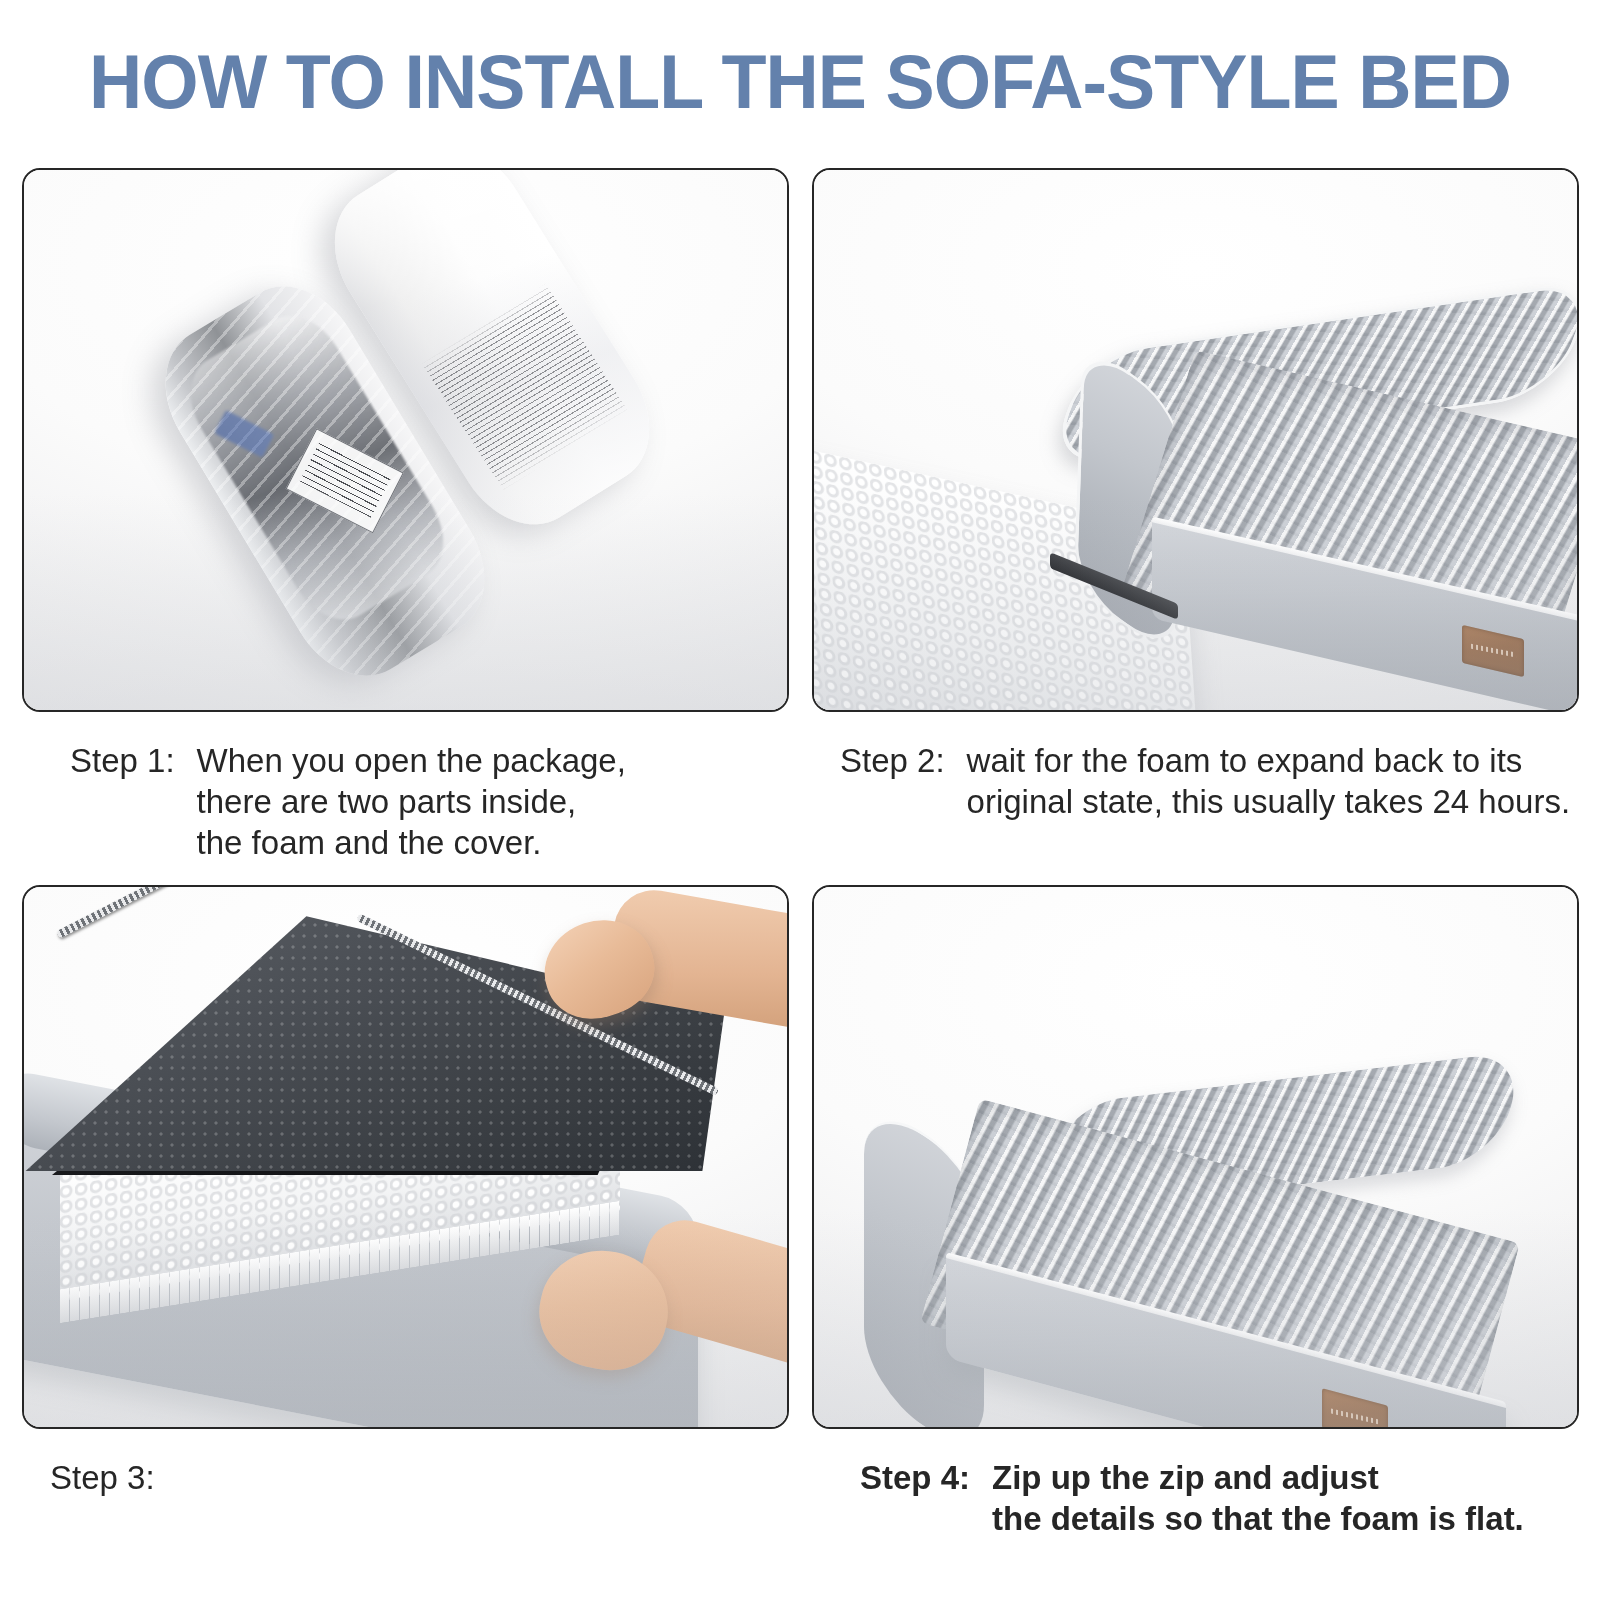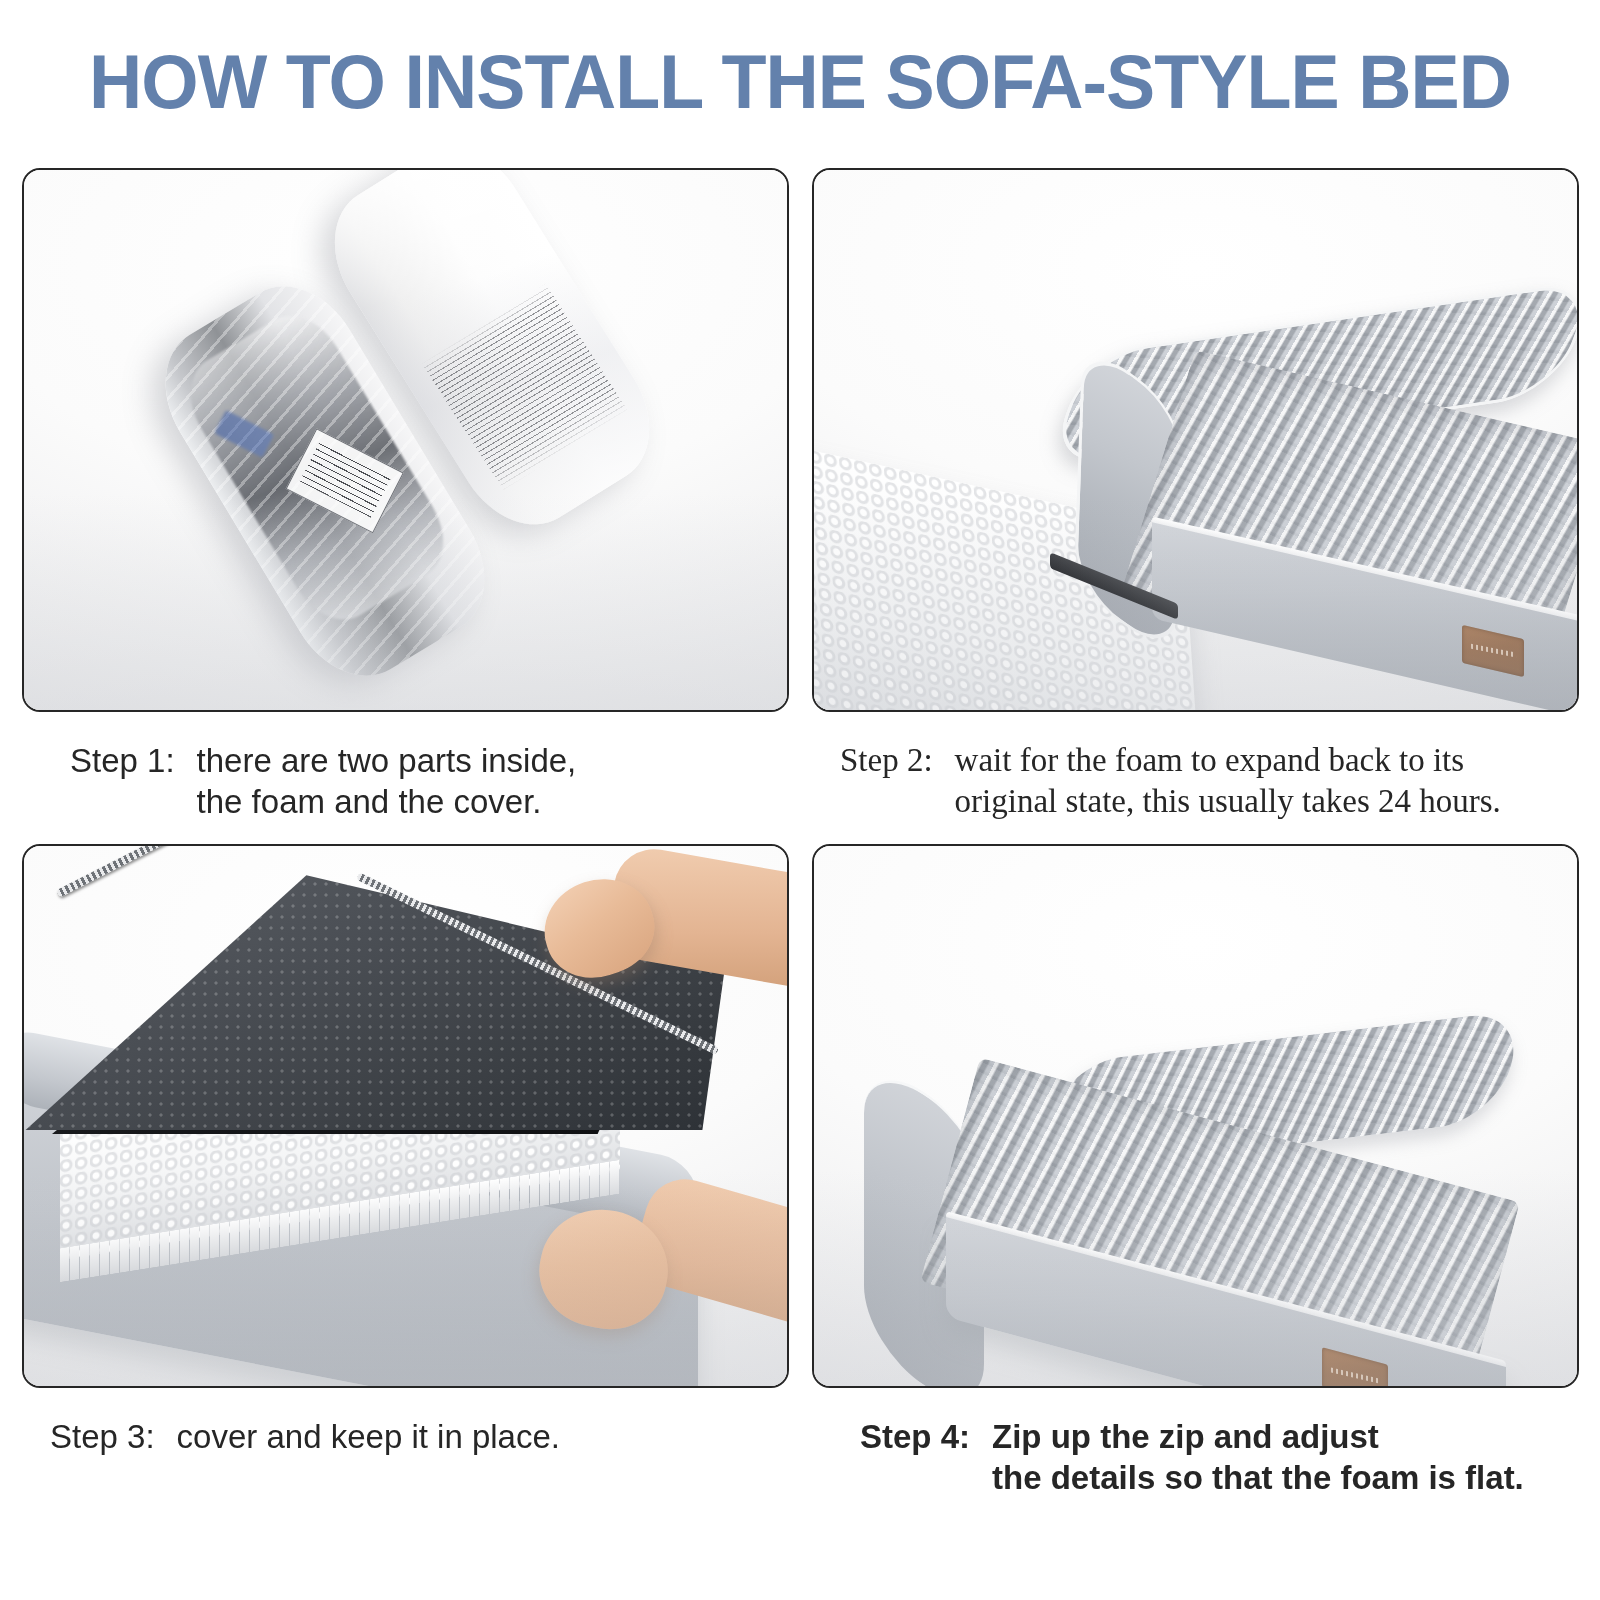--- a/index.html
+++ b/index.html
@@ -80,21 +80,21 @@
   }
   .caption .step-label {
     flex: 0 0 auto;
     white-space: nowrap;
     padding-right: 22px;
   }
   .caption .step-text { flex: 1 1 auto; }
   .caption .step-text div { white-space: nowrap; }
 
   .cap-1 { padding-left: 48px; }
-  .cap-2 { padding-left: 28px; font-family: Liberation Serif, serif; }
+  .cap-2 { padding-left: 28px; }
   .cap-3 { padding-left: 28px; }
   .cap-4 { padding-left: 48px; font-weight: bold; }
 
   
   .roll {
     position: absolute;
     border-radius: 78px / 58px;
     box-shadow: 0 16px 30px rgba(120,124,132,0.30);
   }
   .roll-back {
@@ -418,20 +418,21 @@
             <div class="warn-label">
                 <i></i>
               </div>
             <div class="blue-mark"></div>
           </div>
         </div>
       </div>
       <div class="caption cap-1">
         <div class="step-label">Step 1:</div>
         <div class="step-text">
+          <div>When you open the package,</div>
           <div>there are two parts inside,</div>
           <div>the foam and the cover.</div>
         </div>
       </div>
     </div>
 
     <div class="step-cell right">
       <div class="panel">
         <div class="stage">
           <div class="p2-foam eggcrate">
@@ -478,21 +479,20 @@
           <div class="p3-zip-2"></div>
           <div class="arm p3-arm-top"></div>
           <div class="hand p3-hand-top"></div>
           <div class="arm p3-arm-bot"></div>
           <div class="hand p3-hand-bot"></div>
         </div>
       </div>
       <div class="caption cap-3">
         <div class="step-label">Step 3:</div>
         <div class="step-text">
-          <div>cover and keep it in place.</div>
         </div>
       </div>
     </div>
 
     <div class="step-cell right">
       <div class="panel tall">
         <div class="stage">
           <div class="p4">
             <div class="back-bolster fur"></div>
             <div class="side-bolster velvet"></div>

